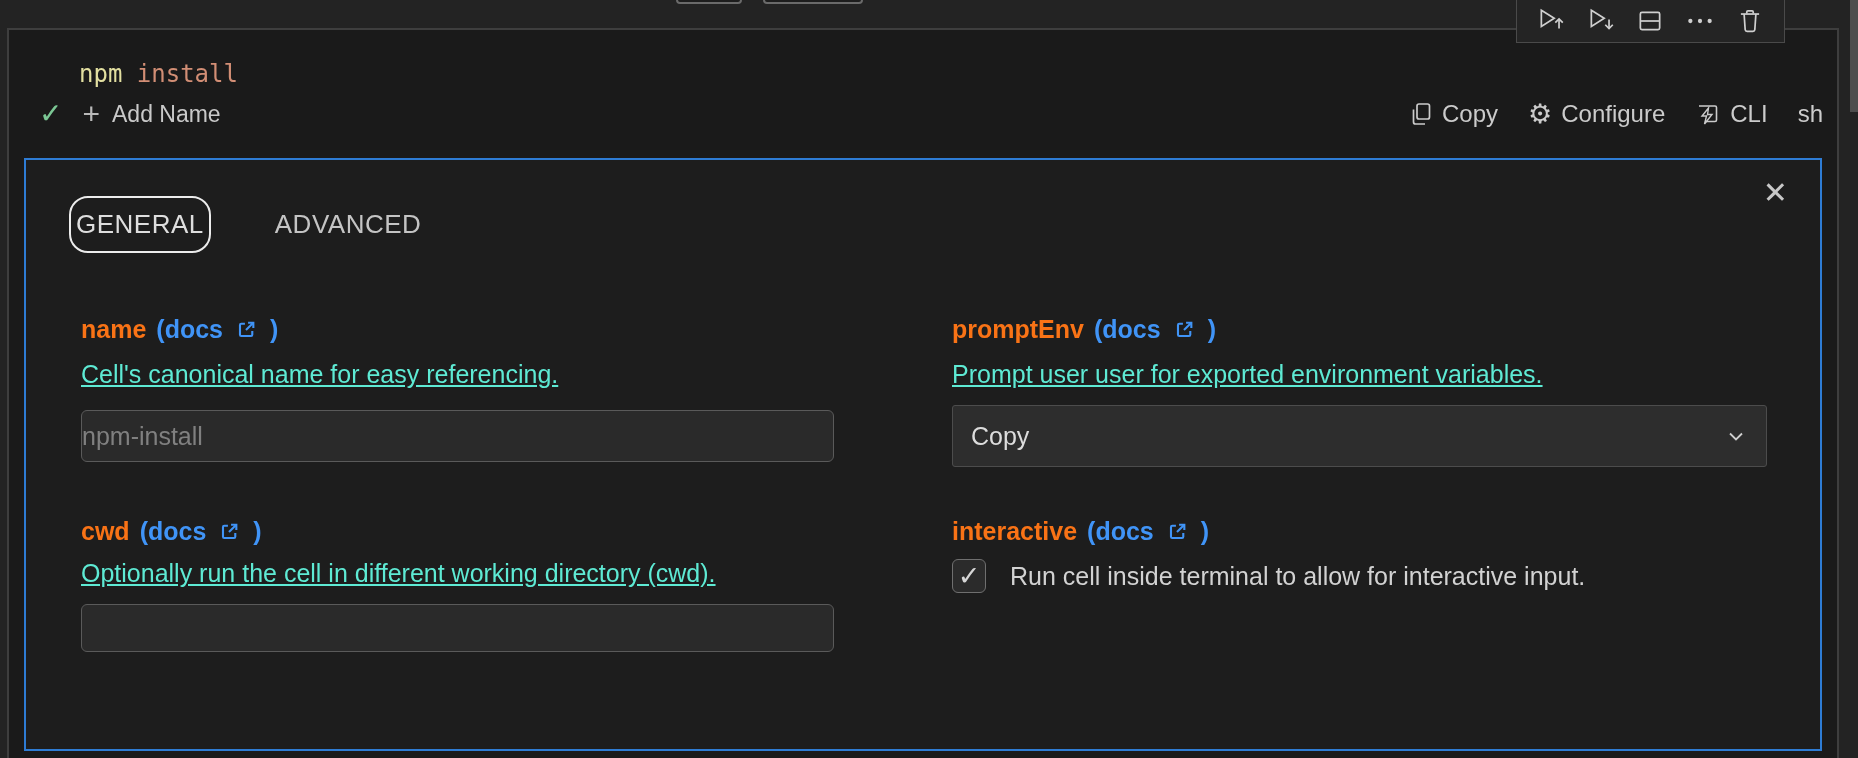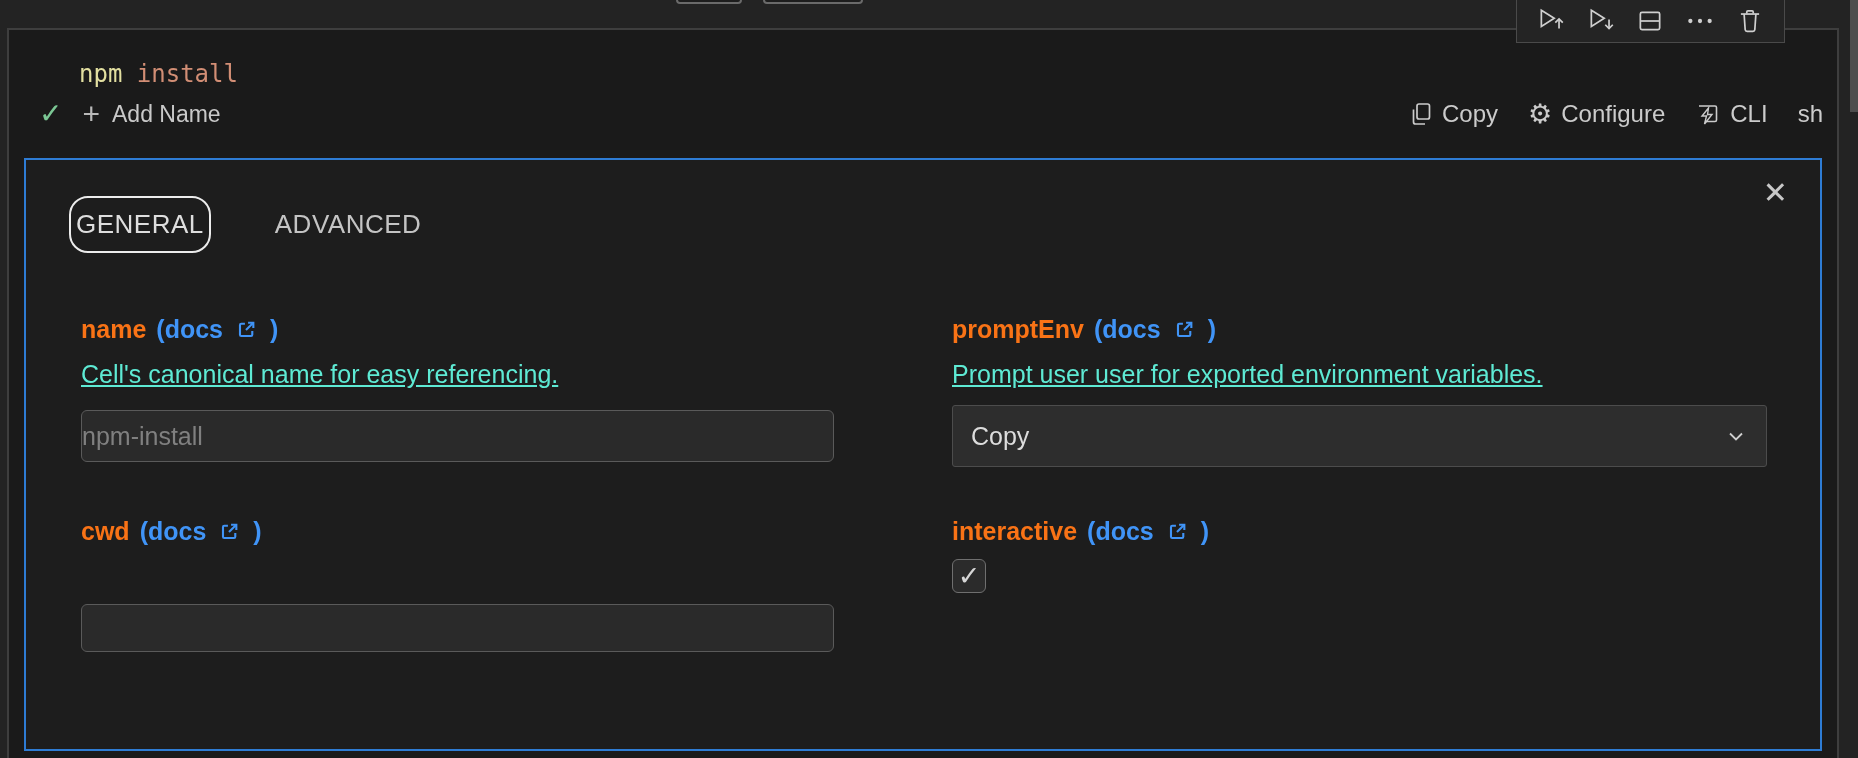--- a/index.html
+++ b/index.html
@@ -213,35 +213,37 @@
         <span class="docs-link">
           <span>(docs</span>
           <svg width="21" height="21" viewBox="0 0 20 20" fill="none" stroke="#4094f7" stroke-width="2">
             <path d="M8.5 4.5 H5 a1.2 1.2 0 0 0 -1.2 1.2 V15 a1.2 1.2 0 0 0 1.2 1.2 H14.3 a1.2 1.2 0 0 0 1.2 -1.2 V11.5"></path>
             <path d="M9.5 10.5 L16.5 3.5"></path>
               <path d="M11.5 3.5 H16.5 V8.5"></path>
           </svg>
           <span>)</span>
         </span>
       </div>
+      <div class="col-left row-d2 field-desc">Optionally run the cell in different working directory (cwd).</div>
       <div class="col-left row-c2">
         <input class="text-input" id="cwd-input" type="text" value="" style="">
       </div>
 
       <div class="col-right row-h2 field-label">
         <span class="label-text">interactive</span>
         <span class="docs-link">
           <span>(docs</span>
           <svg width="21" height="21" viewBox="0 0 20 20" fill="none" stroke="#4094f7" stroke-width="2">
             <path d="M8.5 4.5 H5 a1.2 1.2 0 0 0 -1.2 1.2 V15 a1.2 1.2 0 0 0 1.2 1.2 H14.3 a1.2 1.2 0 0 0 1.2 -1.2 V11.5"></path>
             <path d="M9.5 10.5 L16.5 3.5"></path>
               <path d="M11.5 3.5 H16.5 V8.5"></path>
           </svg>
           <span>)</span>
         </span>
       </div>
       <div class="col-right row-d2 checkbox-row">
         <span class="checkbox">✓</span>
+        <span class="checkbox-label">Run cell inside terminal to allow for interactive input.</span>
       </div>
 
     </div>
   </div>
 </div>
 
 </body></html>

